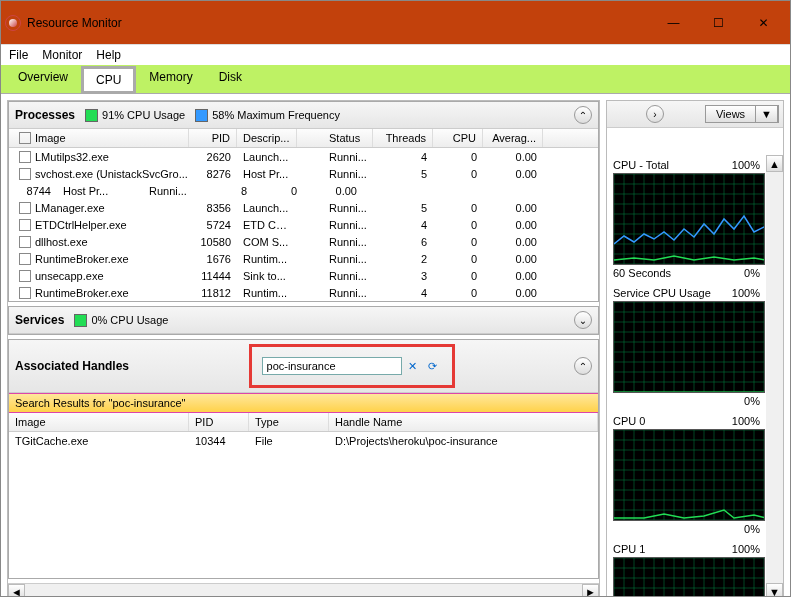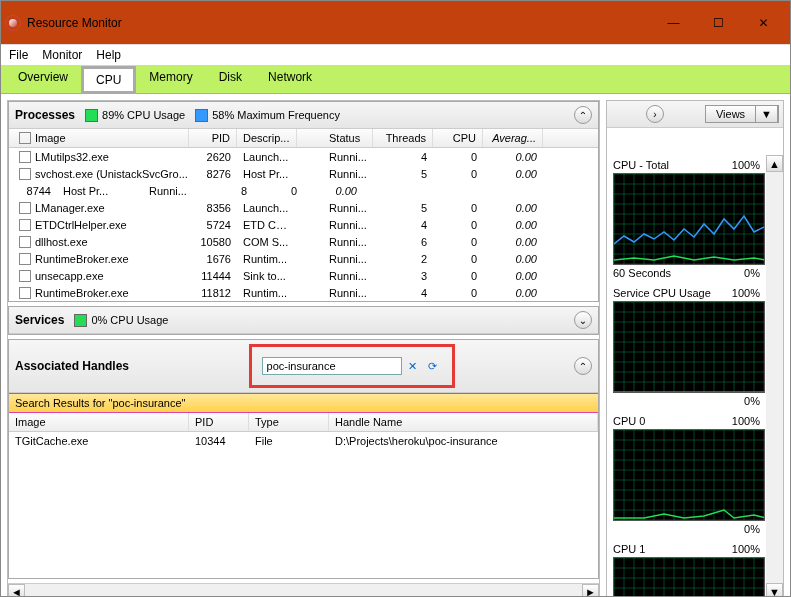--- a/index.html
+++ b/index.html
@@ -31,21 +31,21 @@
 .table-body { overflow: hidden; }
 .row { display: flex; align-items: center; height: 17px; }
 .cell { padding: 0 6px; font-size: 11px; overflow: hidden; white-space: nowrap; text-overflow: ellipsis; }
 .chk { width: 12px; height: 12px; border: 1px solid #888; margin: 0 4px; flex-shrink: 0; }
 .c-img { width: 180px; display: flex; align-items: center; }
 .c-pid { width: 48px; text-align: right; }
 .c-desc { width: 60px; }
 .c-stat { width: 50px; margin-left: 26px; }
 .c-thr { width: 60px; text-align: right; }
 .c-cpu { width: 50px; text-align: right; }
-.c-avg { width: 60px; text-align: right; font-style: italic; }
+.c-avg { width: 60px; text-align: right; }
 .search-wrap { display: flex; align-items: center; gap: 4px; margin-left: auto; }
 .search-input { border: 1px solid #7aa; background: #fff; padding: 2px 4px; width: 140px; font-size: 11px; }
 .search-redbox { border: 3px solid #e53935; padding: 10px; display: flex; align-items: center; gap: 2px; }
 .icon-btn { width: 18px; height: 16px; font-size: 11px; display: flex; align-items: center; justify-content: center; cursor: default; }
 .clear-x { color: #06c; }
 .refresh { color: #06c; }
 .results-bar { background: linear-gradient(#ffe79c,#ffd24a); padding: 3px 6px; font-size: 11px; border-top: 1px solid #d4a; border-bottom: 1px solid #d4a; }
 .handles-body { height: 160px; }
 .h-img { width: 180px; }
 .h-pid { width: 60px; text-align: left; }
@@ -85,32 +85,31 @@
   <span class="menuitem">File</span>
   <span class="menuitem">Monitor</span>
   <span class="menuitem">Help</span>
 </div>
 
 <div class="tabs">
   <div class="tab">Overview</div>
   <div class="tab active redbox">CPU</div>
   <div class="tab">Memory</div>
   <div class="tab">Disk</div>
-  <div class="tab">Network</div>
 </div>
 
 <div class="content">
   <div class="leftcol">
 
     <div class="panel">
       <div class="panel-header">
         <span class="title">Processes</span>
         <span class="stat">
             <span class="sq"></span>
-            <span>89% CPU Usage</span>
+            <span>91% CPU Usage</span>
           </span>
         <span class="stat">
             <span class="sq blue"></span>
             <span>58% Maximum Frequency</span>
           </span>
         <div class="exp-btn">⌃</div>
       </div>
       <div class="table-header">
         <div class="th c-img">
             <span class="chk"></span>

